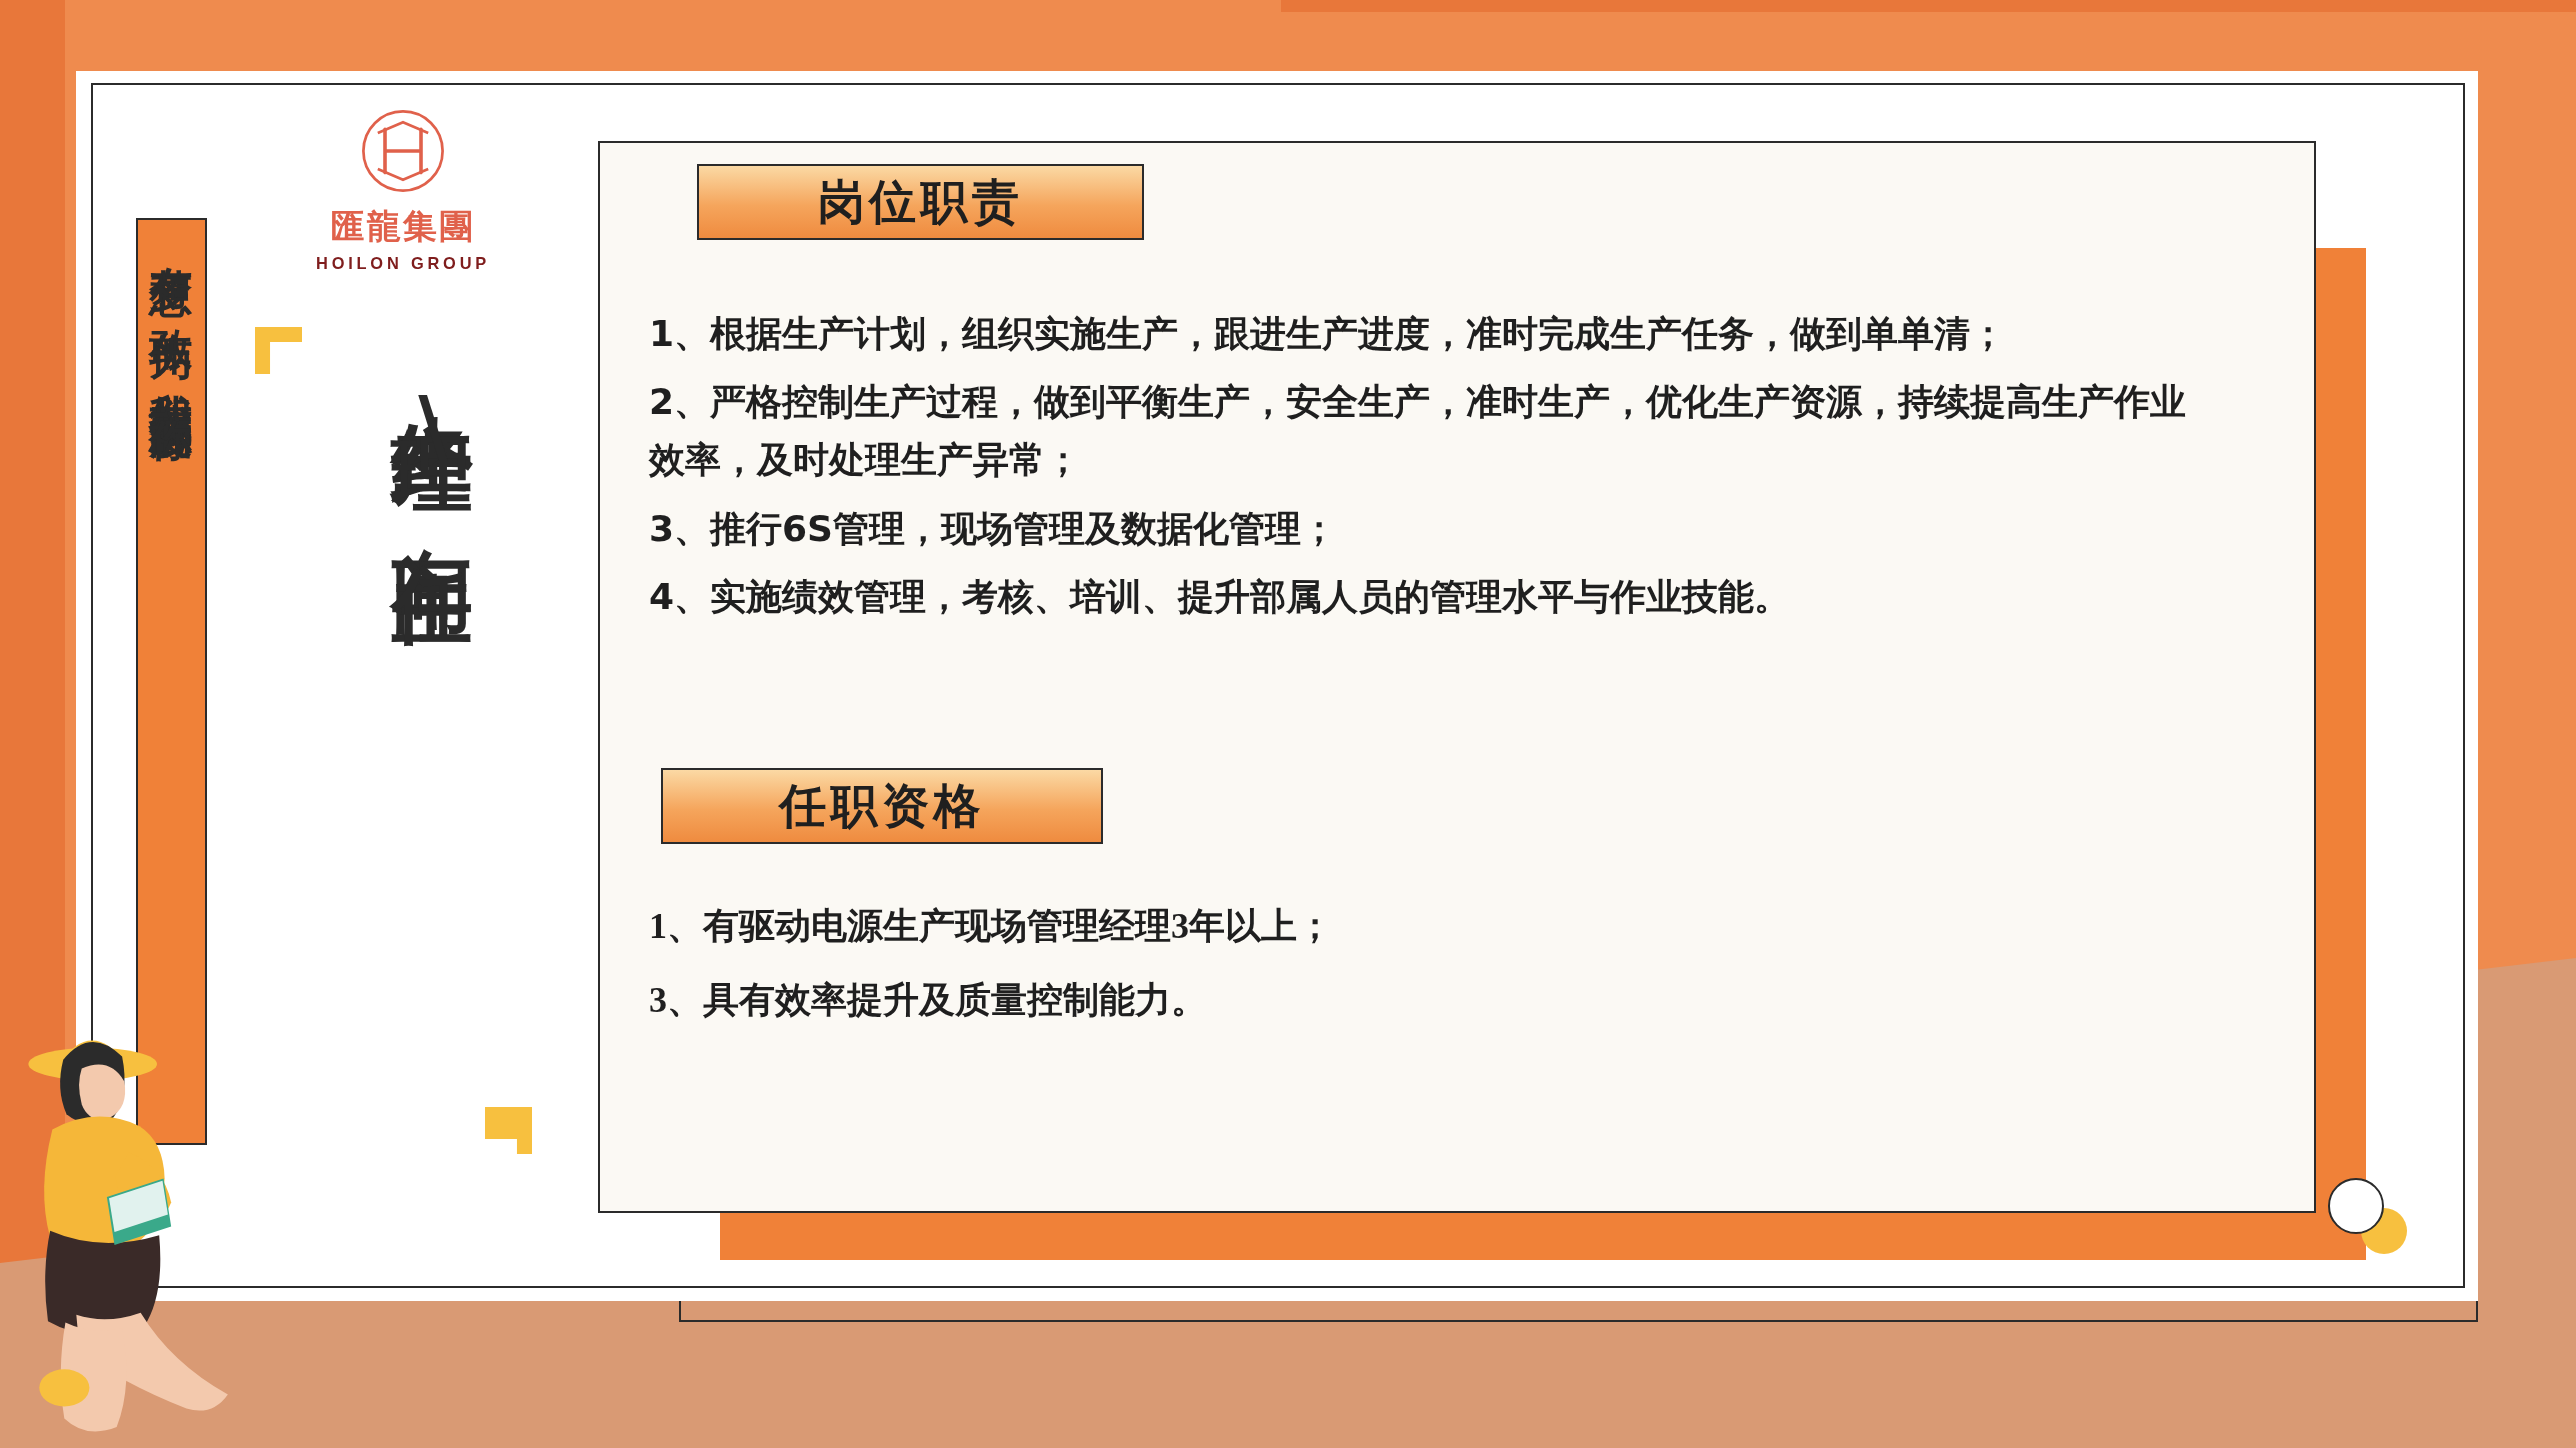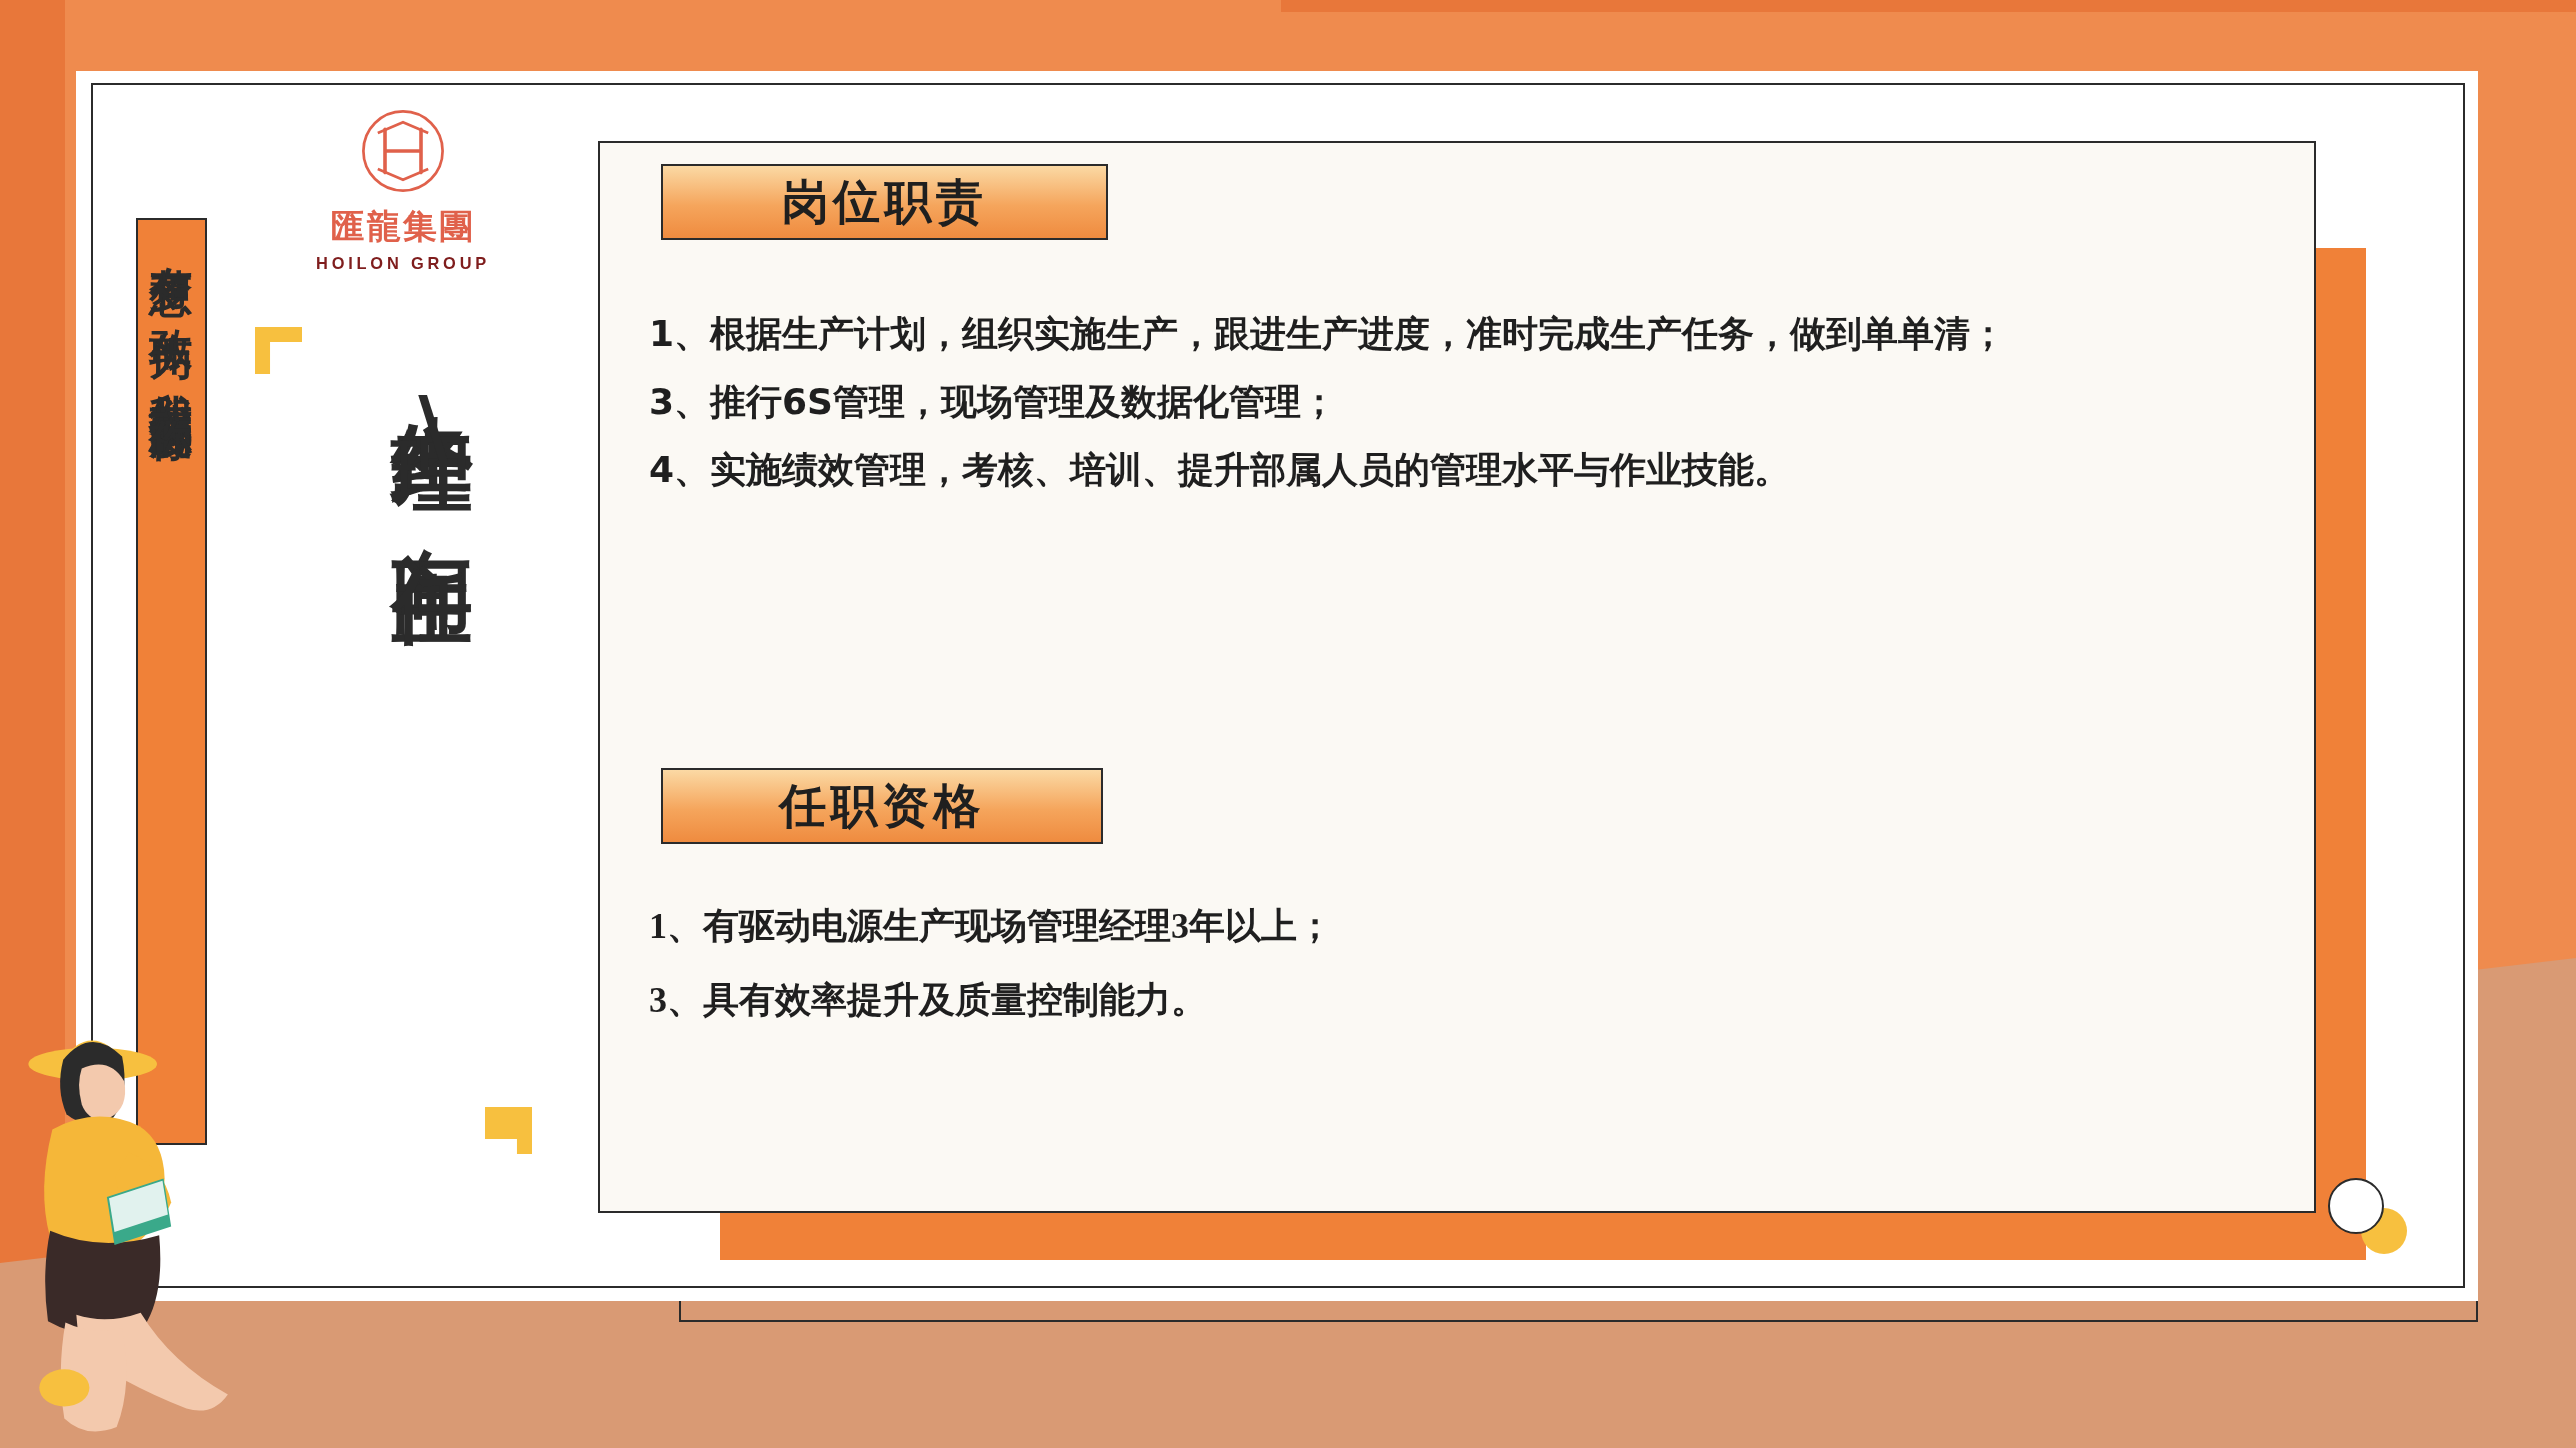--- a/index.html
+++ b/index.html
@@ -177,21 +177,21 @@
     align-items: center;
     justify-content: center;
   }
   .ribbon span {
     font-size: 47px;
     font-weight: 800;
     color: #1f1f1f;
     letter-spacing: 4.4px;
     font-family: "DejaVu Sans", "Liberation Sans", sans-serif;
   }
-  #ribbon-duties { left: 661px; top: 164px; width: 447px; }
+  #ribbon-duties { left: 697px; top: 164px; width: 447px; }
   #ribbon-quals  { left: 661px; top: 768px; width: 442px; text-align: right; }
 
   
   .list {
     position: absolute;
     left: 649px;
     width: 1570px;
     color: #1f1f1f;
     font-size: 36px;
     line-height: 1.62;
@@ -259,20 +259,21 @@
   <div class="job-title">生产经理\车间主任</div>
 
   <div class="corner-yellow-tl"></div>
   <div class="corner-yellow-br"></div>
 
   <div class="ribbon" id="ribbon-duties">
     <span>岗位职责</span>
   </div>
   <div class="list" id="list-duties">
     <p>1、根据生产计划，组织实施生产，跟进生产进度，准时完成生产任务，做到单单清；</p>
+    <p>2、严格控制生产过程，做到平衡生产，安全生产，准时生产，优化生产资源，持续提高生产作业效率，及时处理生产异常；</p>
     <p>3、推行6S管理，现场管理及数据化管理；</p>
     <p>4、实施绩效管理，考核、培训、提升部属人员的管理水平与作业技能。</p>
   </div>
 
   <div class="ribbon" id="ribbon-quals">
     <span>任职资格</span>
   </div>
   <div class="list" id="list-quals">
     <p>1、有驱动电源生产现场管理经理3年以上；</p>
     <p>3、具有效率提升及质量控制能力。</p>

